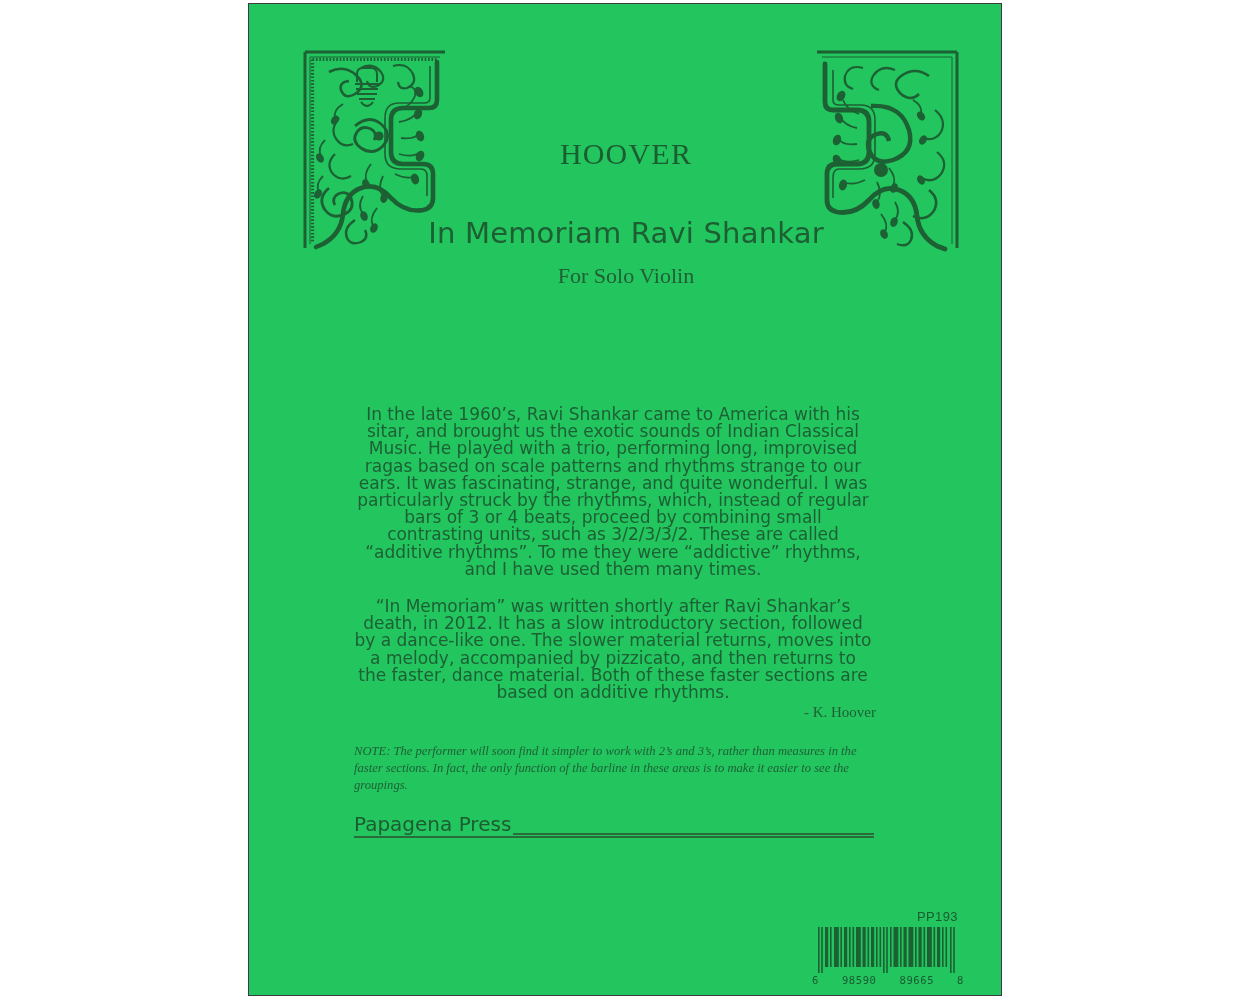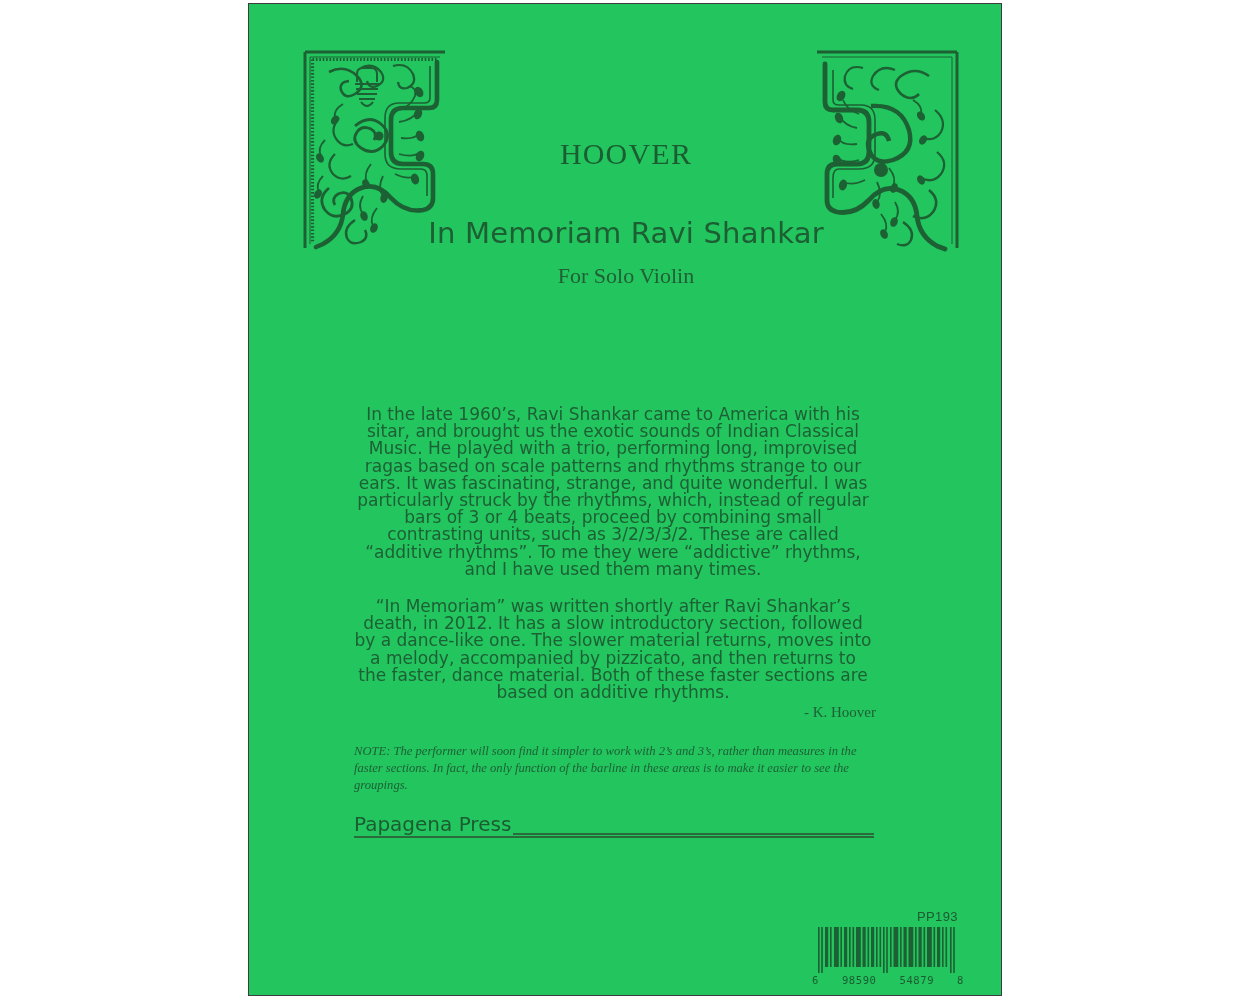--- a/index.html
+++ b/index.html
@@ -351,18 +351,18 @@
         <rect x="119" y="0" width="3.2" height="40"></rect>
         <rect x="124" y="0" width="1.6" height="40"></rect>
         <rect x="127.5" y="0" width="1.6" height="40"></rect>
         <rect x="132" y="0" width="1.6" height="46"></rect>
         <rect x="135.2" y="0" width="1.6" height="46"></rect>
       </g>
     </svg>
     <div id="barcode-digits">
       <span>6</span>
       <span>98590</span>
-      <span>54879</span>
+      <span>89665</span>
       <span>8</span>
     </div>
   </div>
 
 </div>
 
 </body></html>

